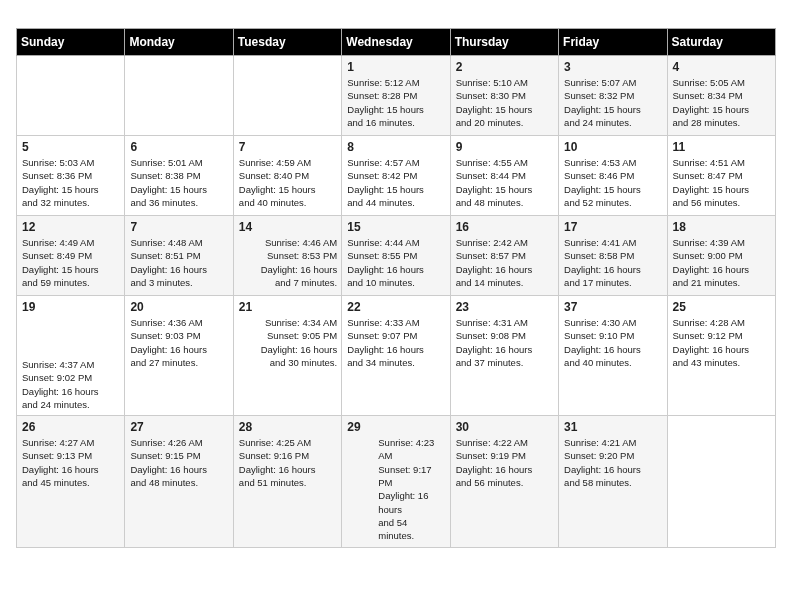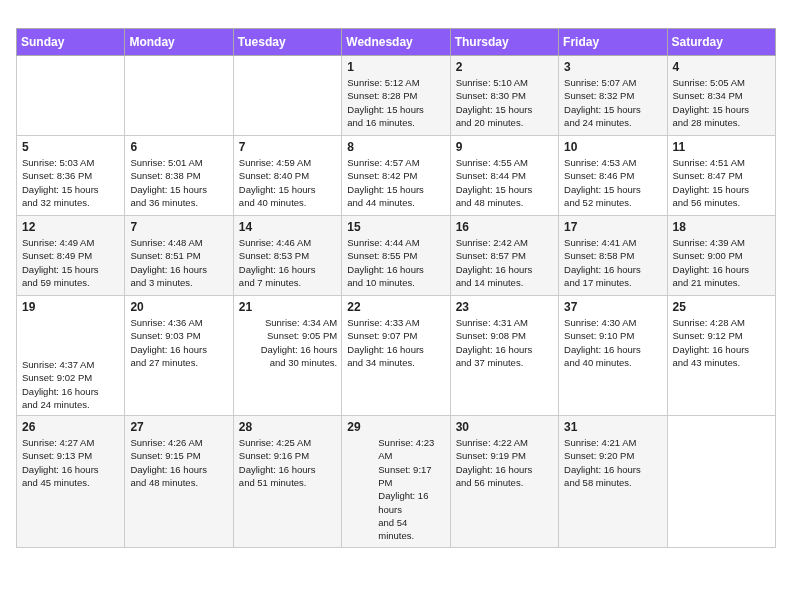--- a/index.html
+++ b/index.html
@@ -46,21 +46,21 @@
     .location {
       font-size: 16px;
       color: #444;
     }
     table {
       width: 100%;
       border-collapse: collapse;
       table-layout: fixed;
     }
     thead tr th {
-      background-color: #8b5cf6;
+      background-color: #000000;
       color: #fff;
       font-size: 12px;
       font-weight: bold;
       padding: 6px 4px;
       text-align: left;
       border: 1px solid #aaa;
     }
     tbody tr td {
       border: 1px solid #ccc;
       vertical-align: top;
@@ -200,21 +200,21 @@
         </td>
         <td>
           <div class="day-number">7</div>
           <div class="day-info" style="white-space: pre-line;">Sunrise: 4:48 AM
 Sunset: 8:51 PM
 Daylight: 16 hours
 and 3 minutes.</div>
         </td>
         <td>
           <div class="day-number">14</div>
-          <div class="day-info" style="white-space: pre-line;">Sunrise: 4:46 AM
+          <div class="day-info" style="white-space: pre-line; text-align: right;">Sunrise: 4:46 AM
 Sunset: 8:53 PM
 Daylight: 16 hours
 and 7 minutes.</div>
         </td>
         <td>
           <div class="day-number">15</div>
           <div class="day-info" style="white-space: pre-line;">Sunrise: 4:44 AM
 Sunset: 8:55 PM
 Daylight: 16 hours
 and 10 minutes.</div>

